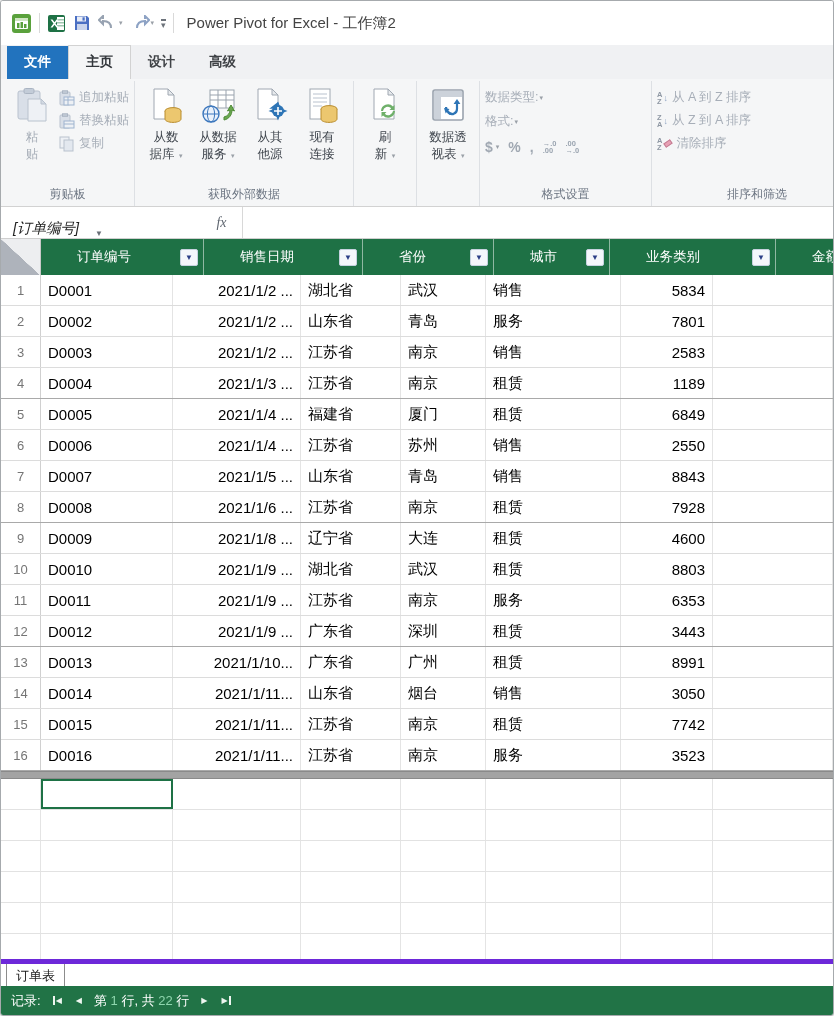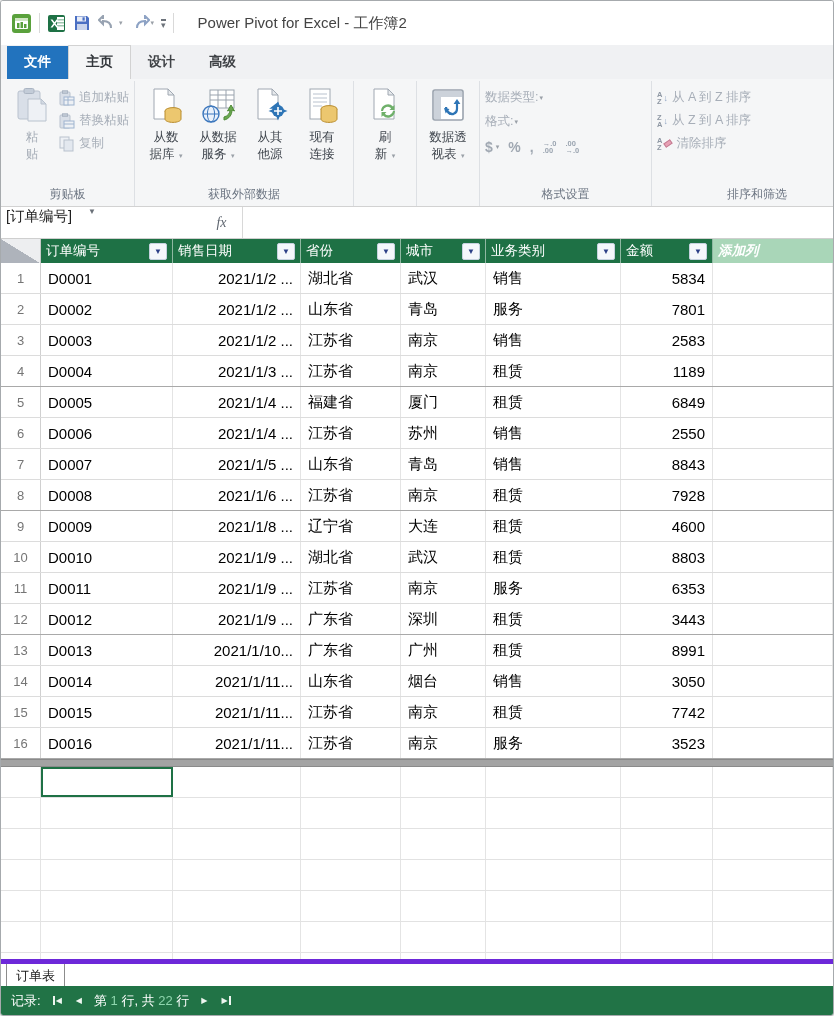--- a/index.html
+++ b/index.html
@@ -5,21 +5,21 @@
   html,body{margin:0;padding:0;background:#e9e9e9;font-family:"Liberation Sans",sans-serif;}
   *{box-sizing:border-box;}
   .window{width:834px;height:1016px;background:#fff;border:1px solid #a6aaad;border-radius:3px;display:flex;flex-direction:column;overflow:hidden;margin:0 auto;}
 
   
   .titlebar{height:44px;display:flex;align-items:center;padding:0 10px;background:#fff;flex:none;gap:7px;}
   .qsep{width:1px;height:20px;background:#d9d9d9;}
   .qbtn{display:flex;align-items:center;justify-content:center;cursor:default;}
   .ddmini{font-size:7px;color:#9aa0a8;margin-left:1px;}
   .qatdd{font-size:9px;color:#6d737b;border-top:2px solid #6d737b;padding-top:0;line-height:8px;margin-top:2px;}
-  .apptitle{font-size:15px;color:#444;margin-left:17px;white-space:nowrap;}
+  .apptitle{font-size:15px;color:#444;margin-left:6px;white-space:nowrap;}
 
   
   .tabrow{height:34px;background:#f0f1f3;display:flex;align-items:flex-end;padding-left:6px;flex:none;}
   .rtab{font-size:13.5px;color:#404347;padding:7px 17px 8px;cursor:default;font-weight:bold;}
   .rtab.file{background:#2273be;color:#fff;margin-bottom:0;}
   .rtab.active{background:#f5f6f7;border:1px solid #d2d2d2;border-bottom:none;color:#33373c;}
 
   
   .ribbon{height:128px;background:#f5f6f7;border-bottom:1px solid #d2d2d2;display:flex;flex:none;overflow:hidden;padding-top:2px;}
   .grp{display:flex;flex-direction:column;border-right:1px solid #dde0e4;flex:none;}
@@ -36,28 +36,28 @@
   .numicons{display:flex;align-items:center;gap:9px;margin-top:2px;color:#a0a8b2;}
   .numicons .cur{font-size:14px;font-weight:bold;}
   .decico{display:flex;flex-direction:column;font-size:7.5px;line-height:7px;color:#9aa4b0;font-weight:bold;}
   .azico{display:flex;align-items:center;flex:none;}
   .azstack{display:flex;flex-direction:column;font-size:7.5px;line-height:7px;font-weight:bold;color:#8e97a3;}
   .azarrow{font-size:9px;color:#8fa3c2;margin-left:1px;}
   .eraser{width:8px;height:5px;background:#e8a0b4;border:1px solid #c27d93;transform:rotate(-35deg);margin-left:2px;}
 
   
   .formulabar{height:32px;display:flex;align-items:stretch;border-bottom:1px solid #cfcfcf;background:#fff;flex:none;}
-  .namebox{width:200px;display:flex;align-items:flex-start;padding:0 5px;font-size:14.5px;color:#1f1f1f;}
+  .namebox{width:200px;display:flex;align-items:flex-end;padding:0 12px;font-size:14.5px;color:#1f1f1f;font-style:italic;}
   .namebox .dd{font-size:8px;color:#6a7078;margin-left:16px;}
   .fxcell{width:42px;display:flex;align-items:center;justify-content:center;border-right:1px solid #d8d8d8;color:#5f6670;font-size:14px;font-style:italic;font-family:"Liberation Serif",serif;}
   .fml{flex:1;}
 
   
   .grid{flex:1;display:flex;flex-direction:column;overflow:hidden;background:#fff;}
-  .hrow{height:24px;display:flex;flex:none;background:#1e7145;}
+  .hrow{height:36px;display:flex;flex:none;background:#1e7145;gap:31px;}
   .hcell{display:flex;align-items:center;padding:0 5px;color:#fff;font-size:13.5px;border-right:1px solid rgba(255,255,255,.5);white-space:nowrap;overflow:hidden;}
   .hcell.addcol{background:#a9d6b8;font-style:italic;font-weight:bold;border-right:none;}
   .corner{background:linear-gradient(to top right,#aeb3bb 49.5%,#edeef0 50%);border-right:1px solid #c9c9c9;}
   .filter{margin-left:auto;width:18px;height:17px;background:#f4f7fb;border:1px solid #c6d2df;border-radius:2px;color:#2b3f87;font-size:8px;display:flex;align-items:center;justify-content:center;flex:none;}
   .c0{width:40px;flex:none;}
   .c1{width:132px;flex:none;}
   .c2{width:128px;flex:none;}
   .c3{width:100px;flex:none;}
   .c4{width:85px;flex:none;}
   .c5{width:135px;flex:none;}

